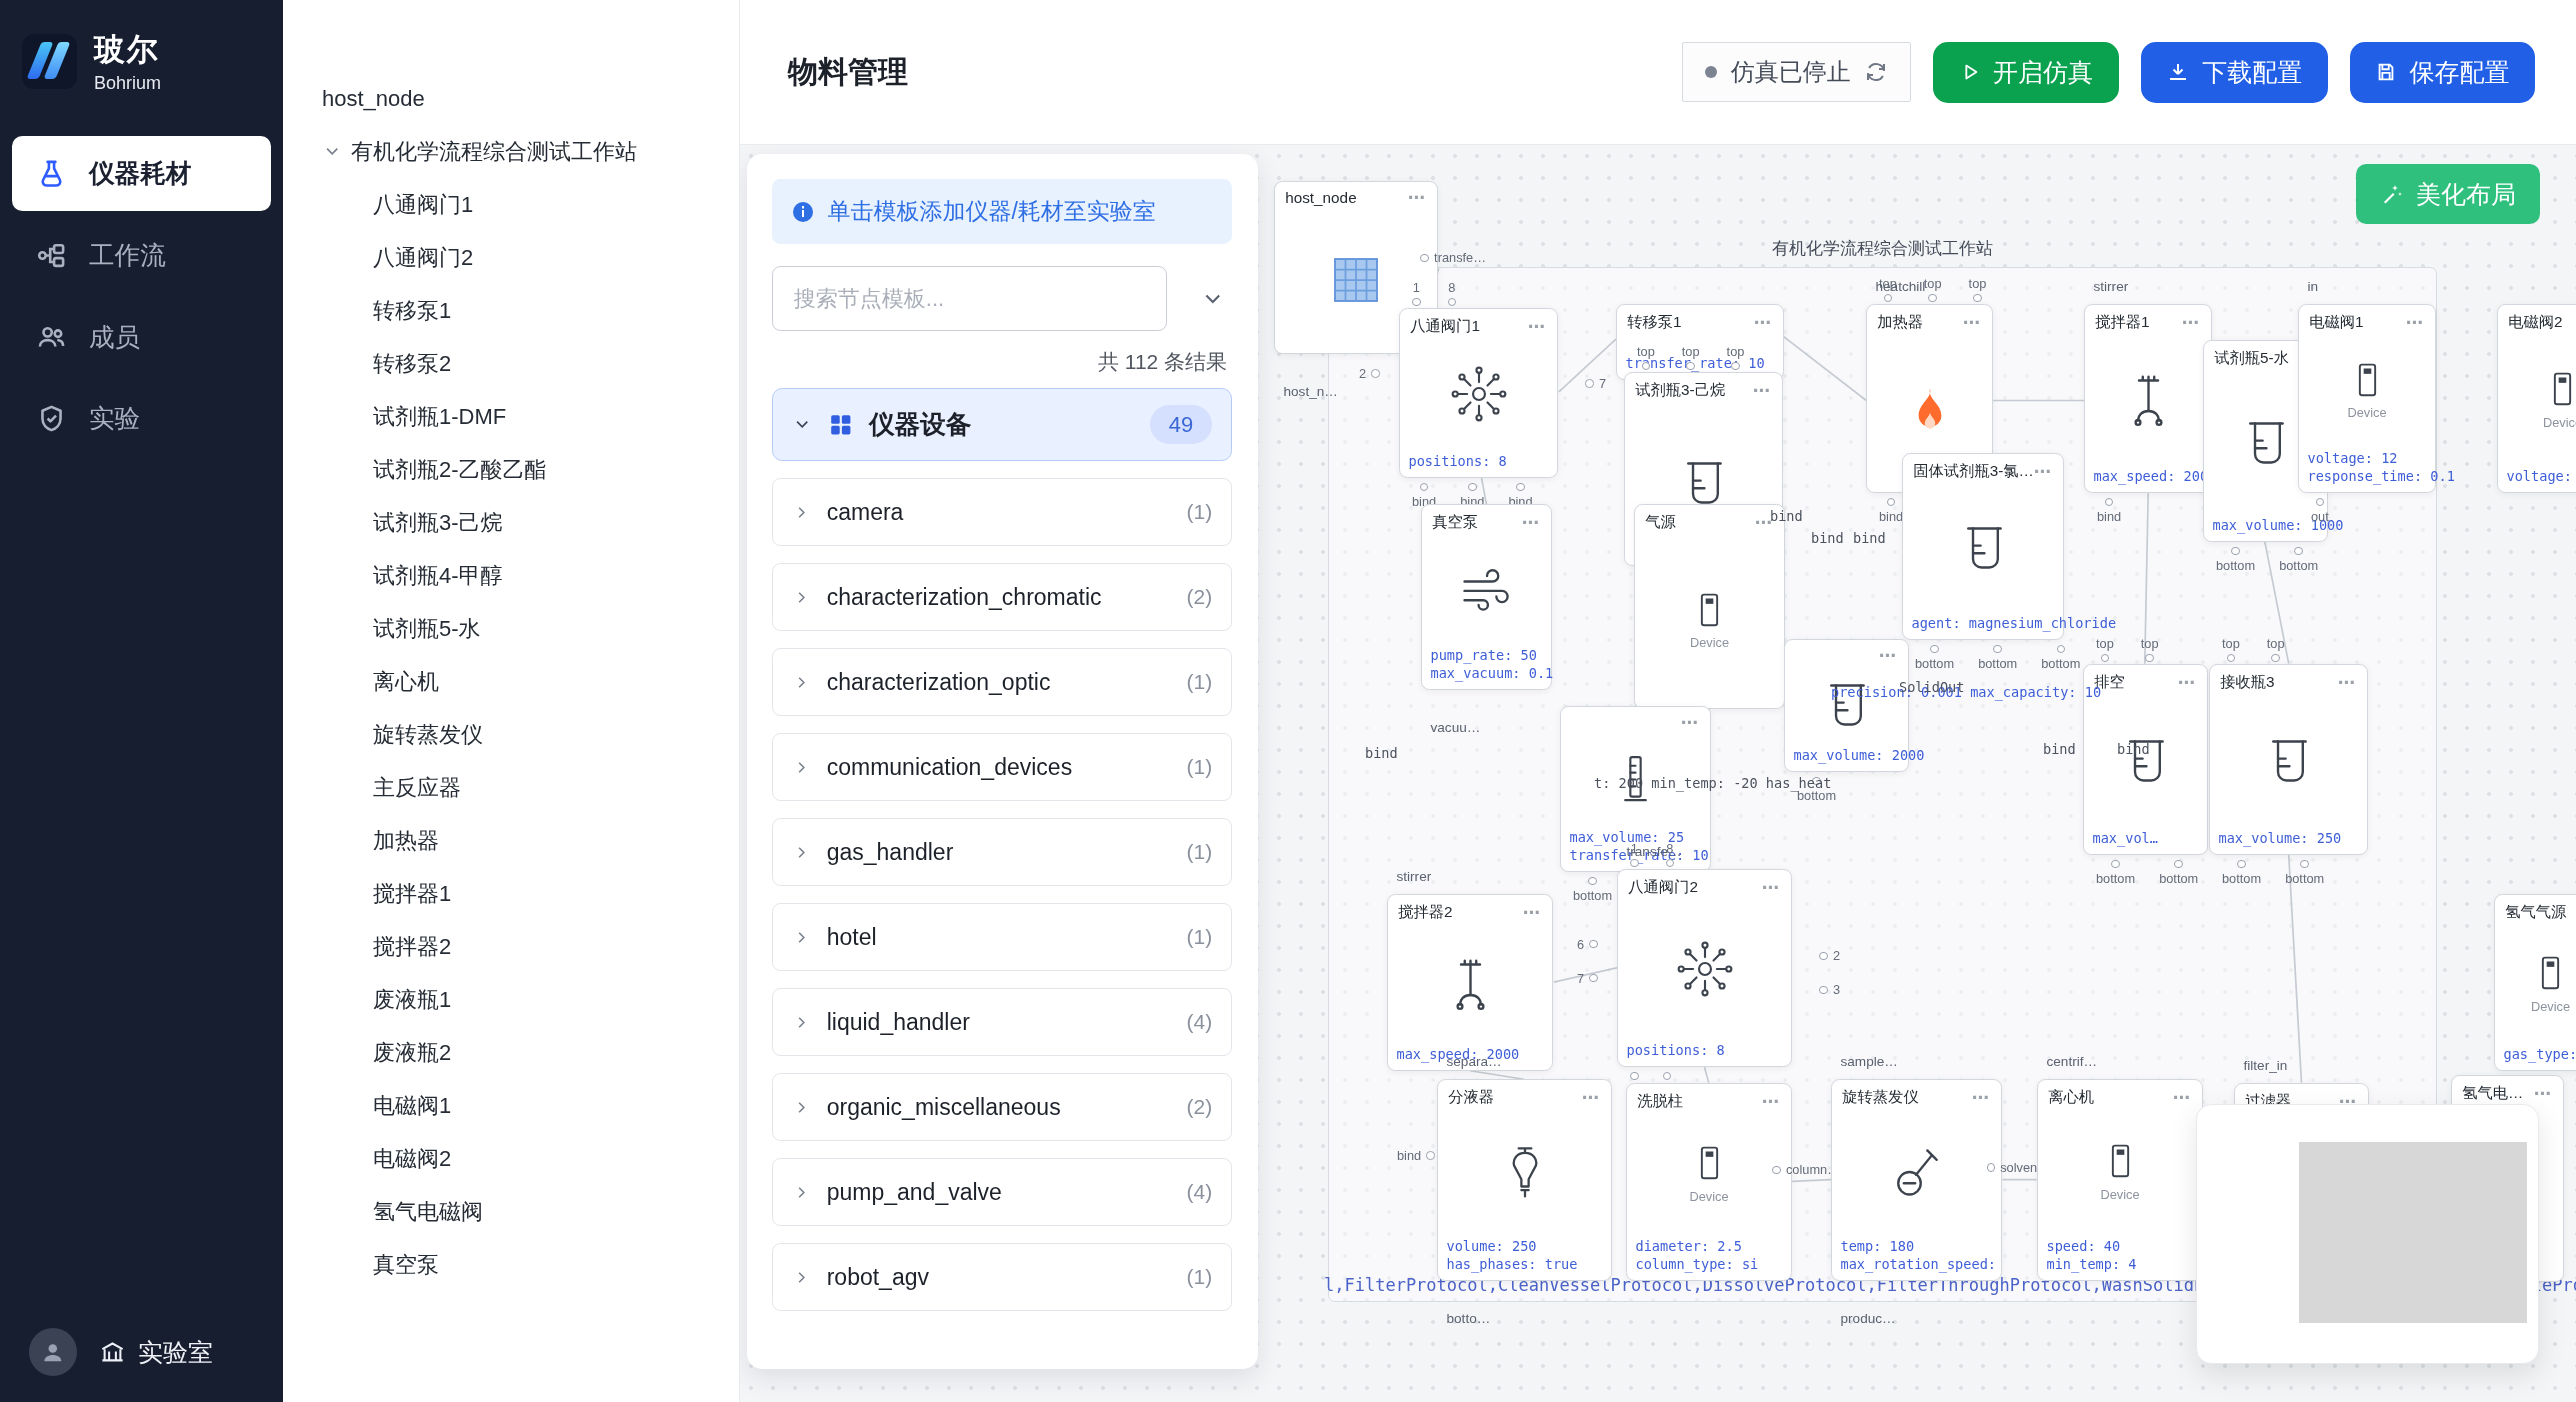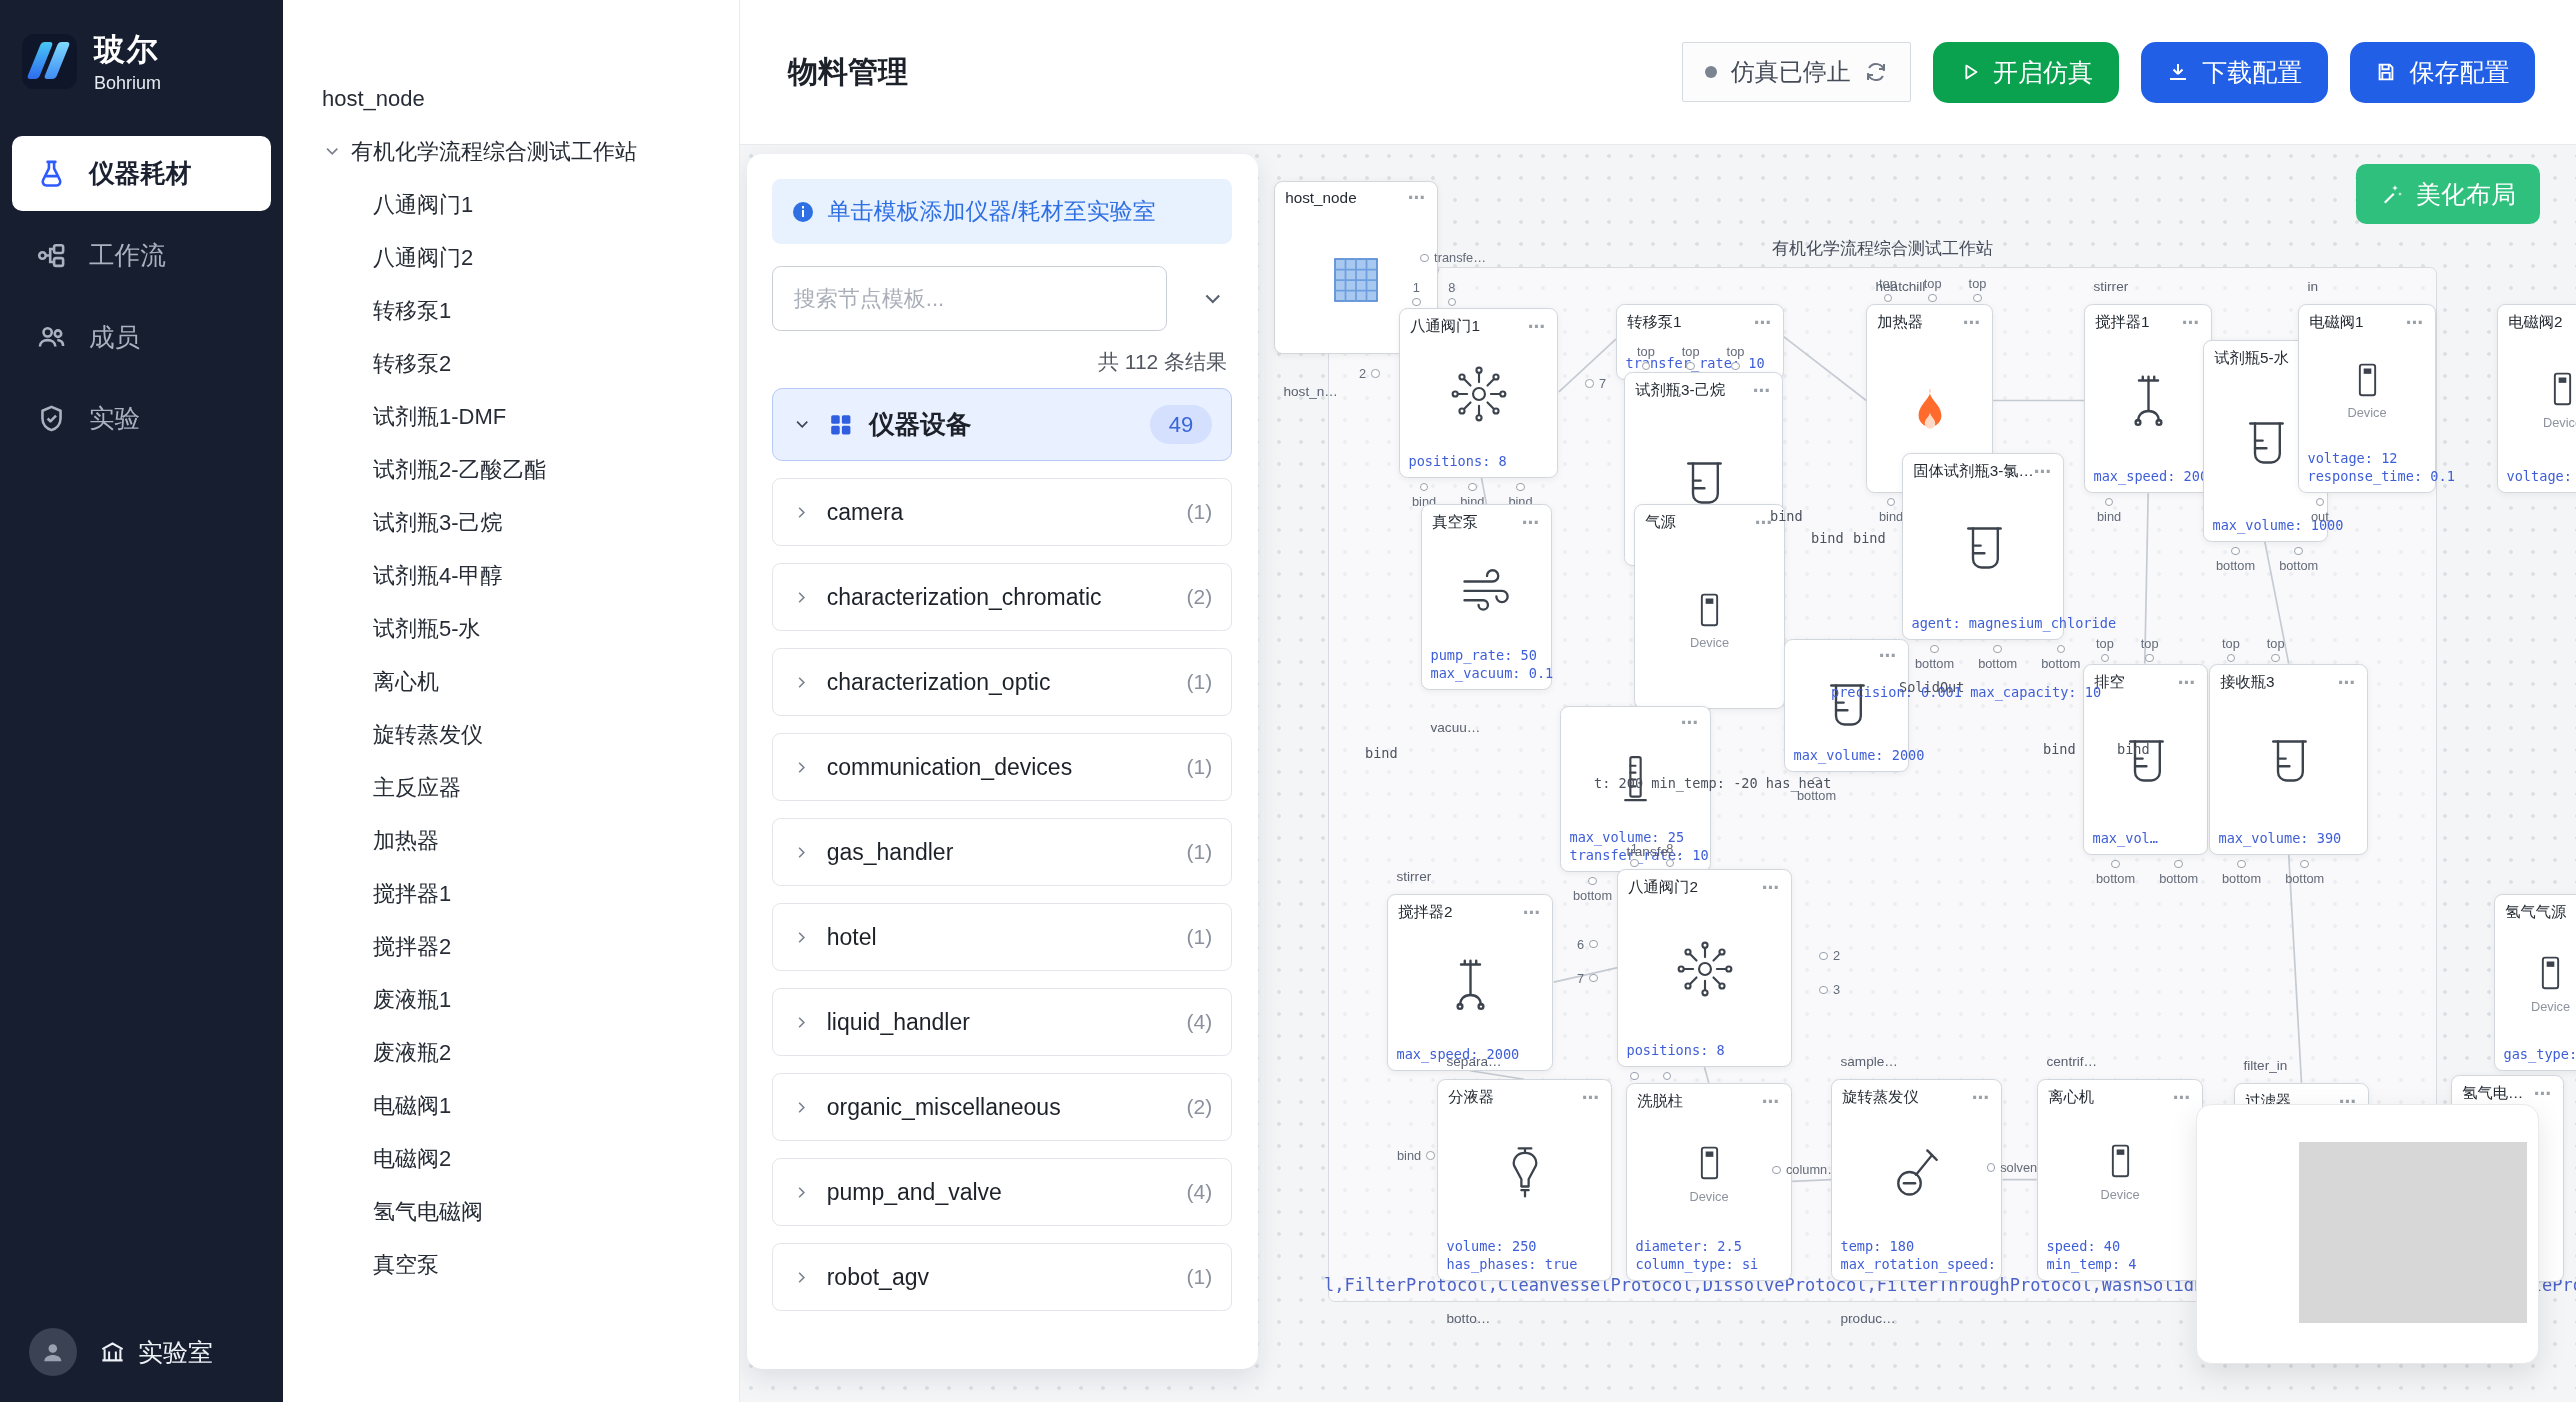--- a/index.html
+++ b/index.html
@@ -822,21 +822,21 @@
               <span class="n-menu">⋯</span>
             </div>
             <div class="n-icon">
               <svg viewBox="0 0 64 64" width="61" height="61" fill="none" stroke="#3c434d" stroke-width="2.5" stroke-linecap="round" stroke-linejoin="round">
                 <path d="M16 12h34"></path>
                 <path d="M21 12v32a9 9 0 0 0 9 9h8a9 9 0 0 0 9-9V12"></path>
                 <path d="M21 38h12M21 30h8"></path>
               </svg>
             </div>
             <div class="n-props">
-              <div>max_volume: 390</div>
+              <div>max_volume: 250</div>
             </div>
             <div class="ports-t">
               <span class="port">
                 <span class="port-lab">top</span>
                 <span class="dot"></span>
               </span>
               <span class="port">
                 <span class="port-lab">top</span>
                 <span class="dot"></span>
               </span>

